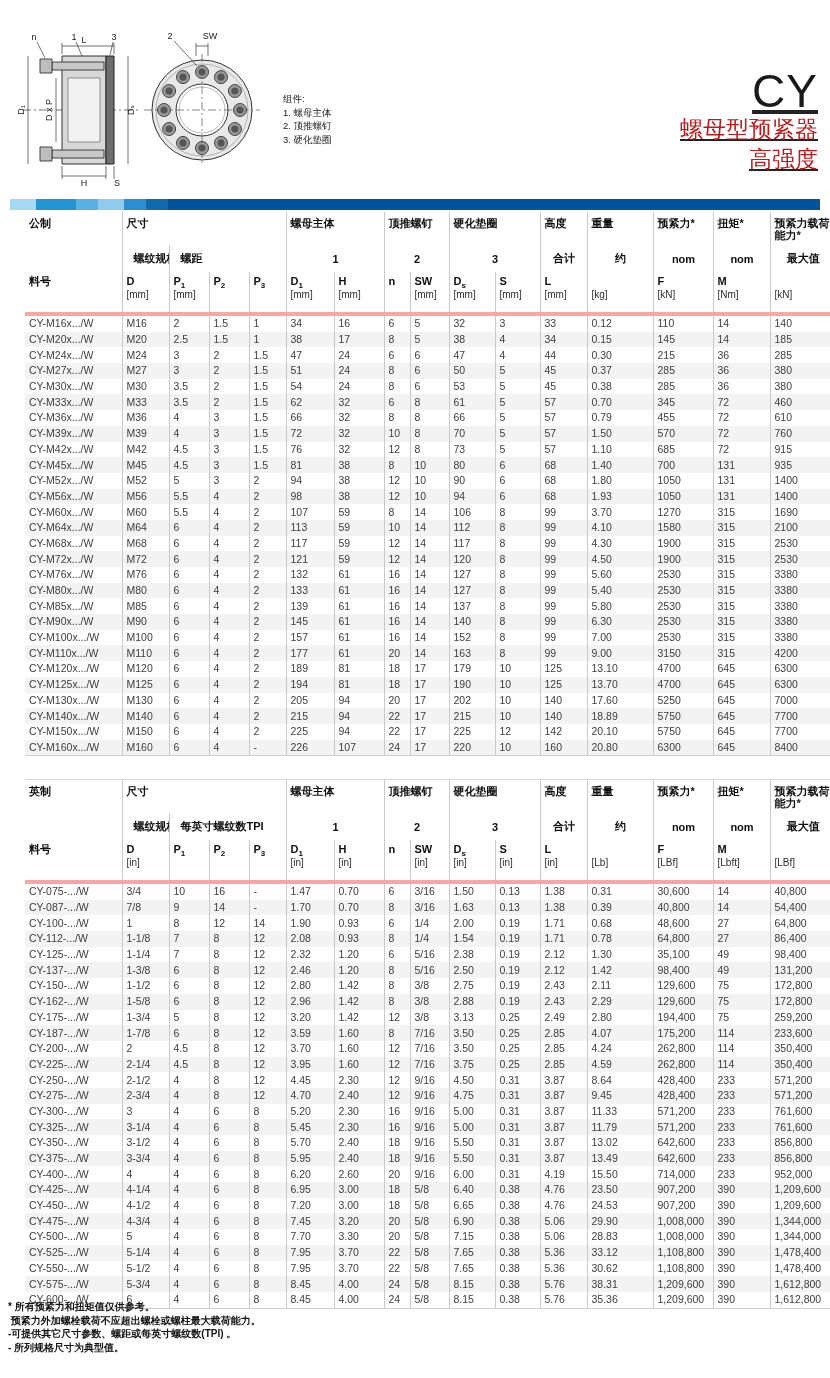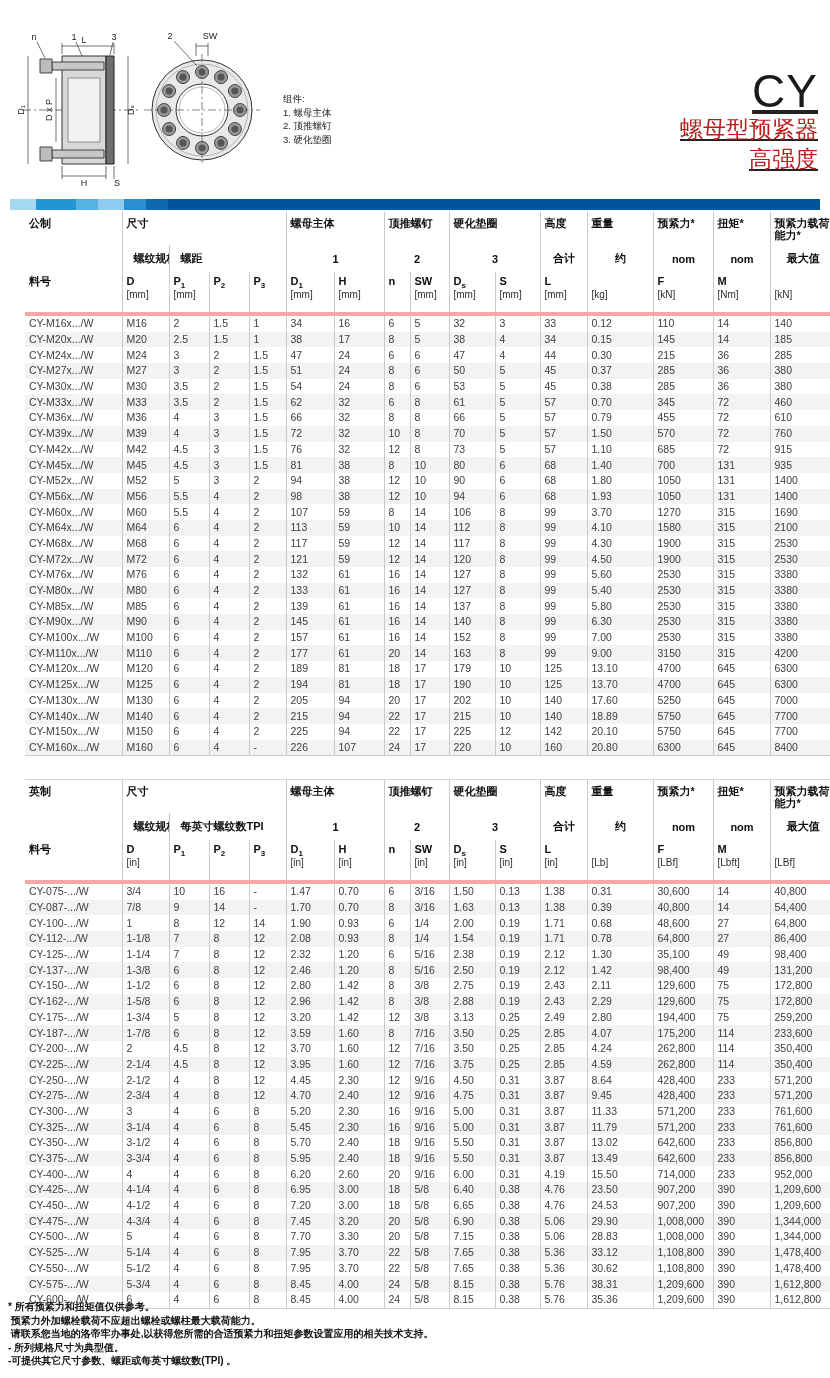--- a/index.html
+++ b/index.html
@@ -1376,18 +1376,17 @@
           <td>1,209,600</td>
           <td>390</td>
           <td>1,612,800</td>
         </tr>
       </tbody>
   </table>
 
   <div class="footnotes">
     <div>* 所有预紧力和扭矩值仅供参考。</div>
     <div> 预紧力外加螺栓载荷不应超出螺栓或螺柱最大载荷能力。</div>
-    <div> 请联系您当地的洛帝牢办事处,以获得您所需的合适预紧力和扭矩参数设置应用的相关技术支持。</div>
+    <div>-可提供其它尺寸参数、螺距或每英寸螺纹数(TPI) 。</div>
     <div>- 所列规格尺寸为典型值。</div>
-    <div>-可提供其它尺寸参数、螺距或每英寸螺纹数(TPI) 。</div>
   </div>
 
 </div>
 
 </body></html>

